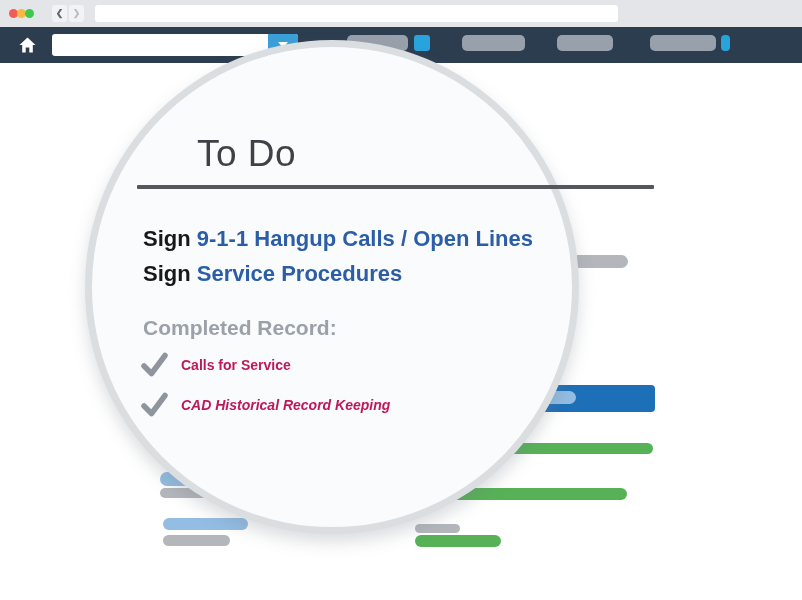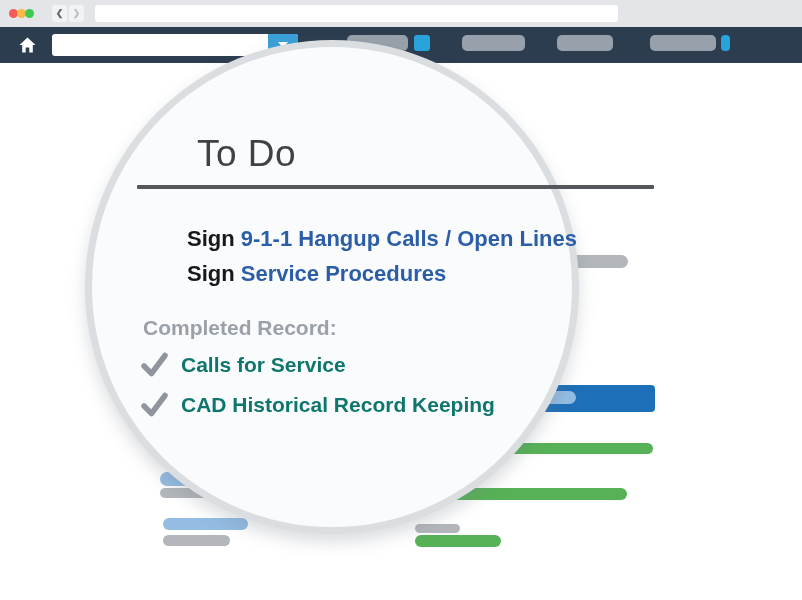--- a/index.html
+++ b/index.html
@@ -41,26 +41,26 @@
     background:#fafbfc;border:7px solid rgba(176,182,188,0.42);box-sizing:content-box;
     box-shadow:0 8px 16px rgba(110,120,130,0.25);z-index:5;
   }
   .mag-content{position:absolute;left:0;top:0;width:802px;height:600px;z-index:6;pointer-events:none;}
   .mag-content *{pointer-events:auto;}
   .todo-title{
     position:absolute;left:151px;top:134px;font-size:37px;line-height:40px;
     color:#3e4246;letter-spacing:0.5px;margin-left:46px;
   }
   .todo-underline{position:absolute;left:137px;top:185px;width:517px;height:4px;background:#54575b;border-radius:1px;}
-  .todo-row{position:absolute;left:143px;font-size:22px;font-weight:bold;color:#16181a;white-space:nowrap;margin-left:44px;}
+  .todo-row{position:absolute;left:143px;font-size:22px;font-weight:bold;color:#16181a;white-space:nowrap;}
   .todo-row a{color:#2c5ea7;text-decoration:none;}
   .completed-heading{position:absolute;left:143px;top:316px;font-size:21px;font-weight:bold;color:#9aa1a8;}
   .check-row{position:absolute;left:141px;display:flex;align-items:center;white-space:nowrap;}
   .check-row svg{flex:0 0 auto;margin-right:13px;}
-  .check-label{font-size:21px;font-weight:bold;color:#0f766e;}
+  .check-label{font-size:14px;font-weight:bold;color:#be185d;}
 </style>
 </head>
 <body>
 
 <div id="canvas">
 
   <div id="bars-layer">
       <div class="wbar" style="left: 500px; top: 255px; width: 128px; height: 13px; border-radius: 6.5px; background: rgb(179, 183, 187);"></div>
       <div class="wbar" style="left: 490px; top: 385px; width: 165px; height: 27px; border-radius: 4px; background: rgb(29, 111, 183);"></div>
       <div class="wbar" style="left: 490px; top: 391px; width: 86px; height: 13px; border-radius: 6.5px; background: rgb(147, 189, 227);"></div>
@@ -120,21 +120,21 @@
     </div>
 
     <div class="completed-heading">Completed Record:</div>
 
     <div class="check-row" style="top:352px;">
       <svg width="27" height="25" viewBox="0 0 27 25">
         <path d="M3 14 L10.5 21.5 L24 3.5" fill="none" stroke="#8e959d" stroke-width="5.5" stroke-linecap="round" stroke-linejoin="round"></path>
       </svg>
       <span class="check-label">Calls for Service</span>
     </div>
-    <div class="check-row" style="top:392px;">
+    <div class="check-row" style="top:392px;font-style:italic;">
       <svg width="27" height="25" viewBox="0 0 27 25">
         <path d="M3 14 L10.5 21.5 L24 3.5" fill="none" stroke="#8e959d" stroke-width="5.5" stroke-linecap="round" stroke-linejoin="round"></path>
       </svg>
       <span class="check-label">CAD Historical Record Keeping</span>
     </div>
   </div>
 
 </div>
 
 </body></html>

